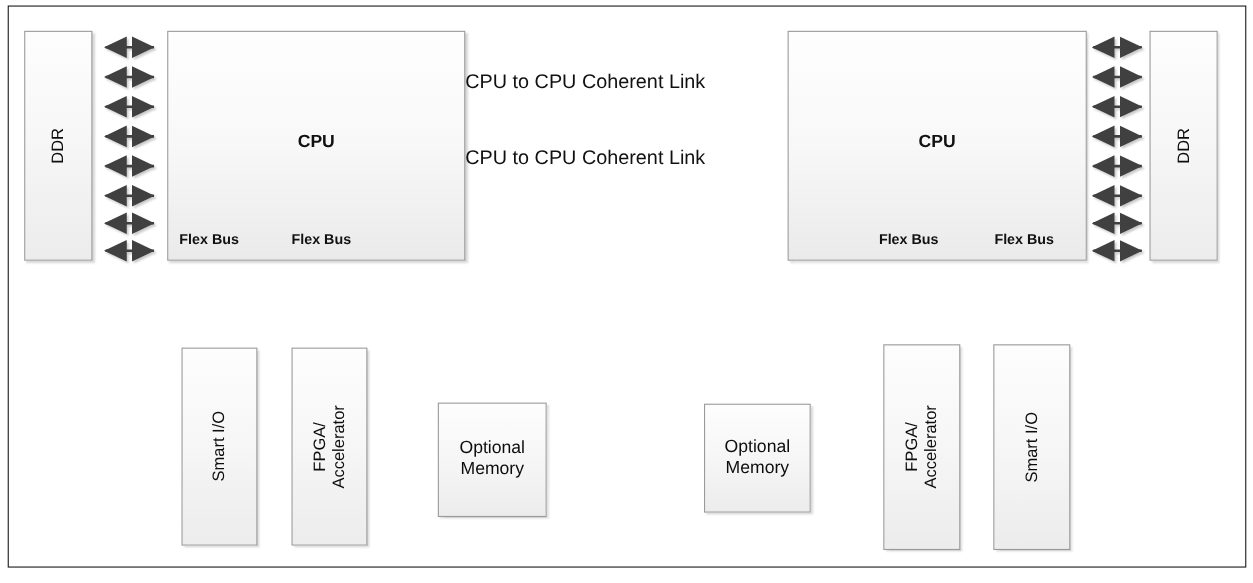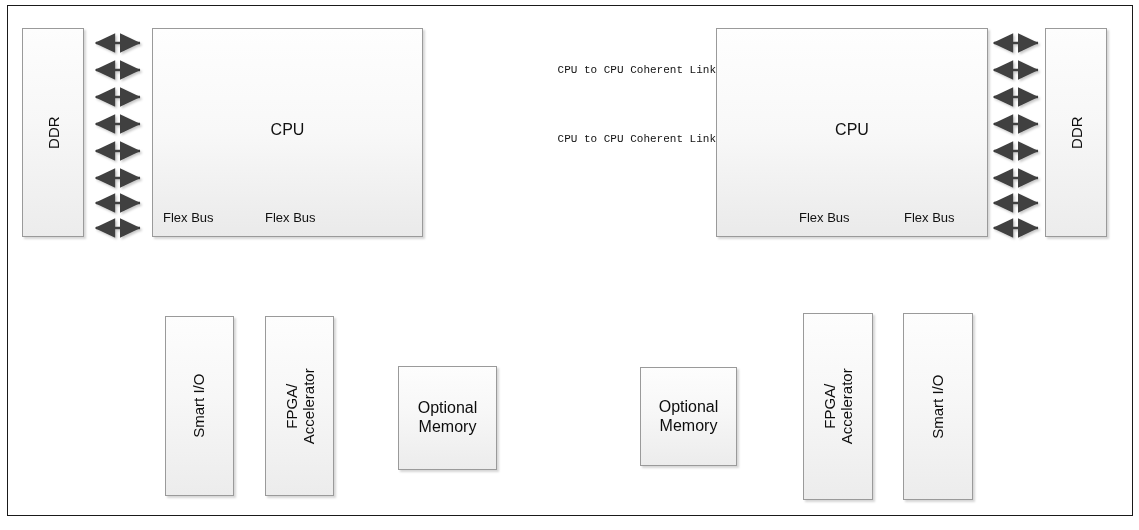--- a/index.html
+++ b/index.html
@@ -37,41 +37,41 @@
     line-height: 1.18;
     text-align: center;
     white-space: pre-line;
   }
 
   .cpu-box {
     position: absolute;
     border: 1px solid #9a9a9a;
     background: linear-gradient(to bottom, #fefefe 0%, #f8f8f8 50%, #eaeaea 100%);
     box-shadow: 2px 2px 2px rgba(0,0,0,0.16);
+    font-weight: bold;
   }
   .cpu-label {
     position: absolute;
     left: 0; right: 0;
     text-align: center;
     font-size: 16px;
     color: #111;
   }
   .flexbus-label {
     position: absolute;
     font-size: 13px;
     color: #111;
     white-space: nowrap;
   }
   .link-label {
     position: absolute;
-    font-size: 11px;
+    font-size: 18px;
     color: #111;
     white-space: nowrap;
-    text-align: right;
-    font-family: Liberation Mono, monospace;
+    text-align: left;
   }
   svg.arrows {
     position: absolute;
     left: 0; top: 0;
     width: 1139px; height: 530px;
     pointer-events: none;
   }
   .vlabel {
     display: inline-block;
     transform: rotate(-90deg);

